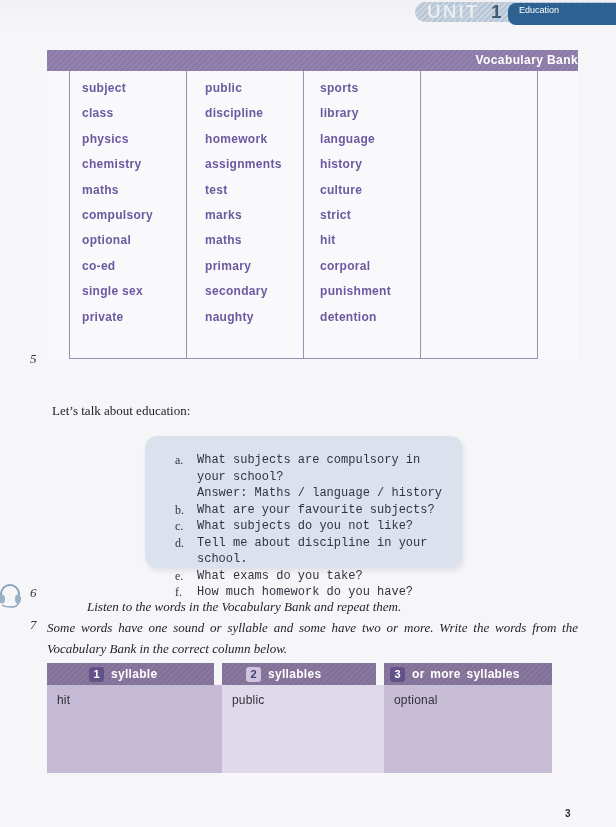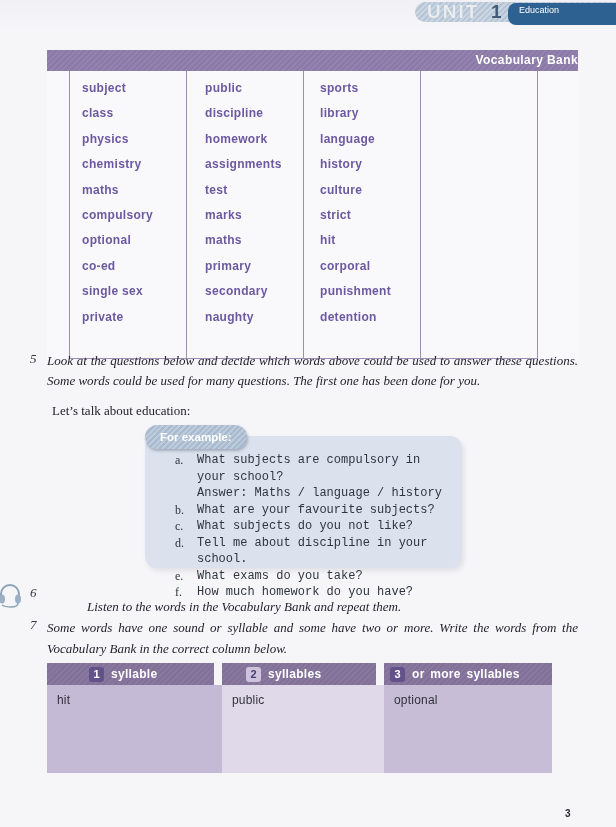--- a/index.html
+++ b/index.html
@@ -134,26 +134,24 @@
           <div>strict</div>
           <div>hit</div>
           <div>corporal</div>
           <div>punishment</div>
           <div>detention</div>
         </div>
     </div>
   </div>
 
   <span class="ex-num" style="top:351px;">5</span>
-  <div class="ex-text" style="top:351px;">Look at the questions below and decide which words above could be used to answer these questions. Some words could be used for many questions. The first one has been done for you.</div>
 
   <div class="lead-in">Let’s talk about education:</div>
 
   <div class="ex-box"></div>
-  <div class="ex-tab">For example:</div>
   <div class="ex-list">
 
       <div class="ex-item">
         <span class="ex-letter">a.</span>
         <span class="txt"><span>What subjects are compulsory in your school?</span><span class="ex-answer">Answer: Maths / language / history</span></span>
       </div>
 
       <div class="ex-item">
         <span class="ex-letter">b.</span>
         <span class="txt"><span>What are your favourite subjects?</span></span>

